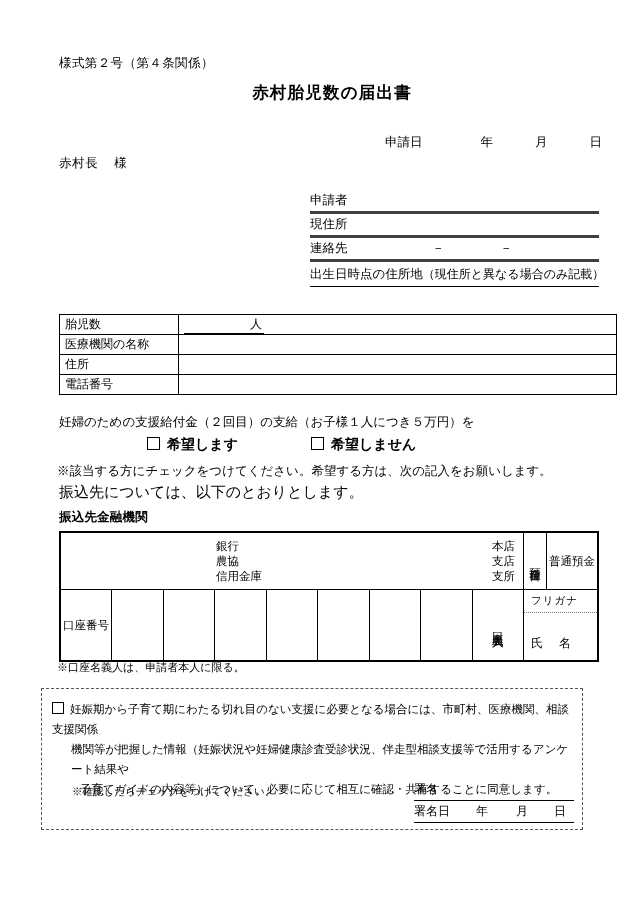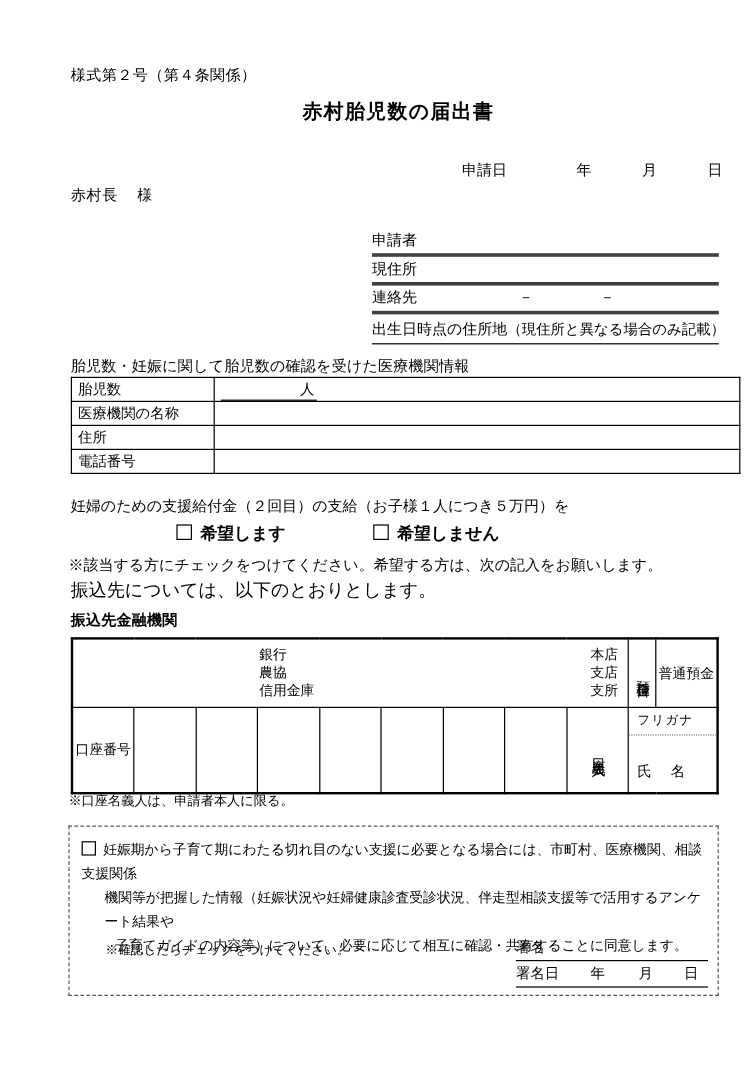--- a/index.html
+++ b/index.html
@@ -225,21 +225,21 @@
   .note3 {
     position: absolute;
     left: 40px; top: 660px;
     font-size: 11px;
     white-space: nowrap;
   }
 
   
   .consent-box {
     position: absolute;
-    left: 40px; top: 688px;
+    left: 24px; top: 688px;
     width: 542px;
     height: 142px;
     border: 1px dashed #555;
     box-sizing: border-box;
   }
   .consent-item {
     position: absolute;
     font-size: 11.5px;
     line-height: 20px;
   }
@@ -305,21 +305,20 @@
     <div class="ul-row">
       <span>連絡先</span>
       <span class="dash1">－</span>
       <span class="dash2">－</span>
     </div>
     <div class="ul-row-last">
       <span>出生日時点の住所地</span><span class="small">（現住所と異なる場合のみ記載）</span>
     </div>
   </div>
 
-  <div class="sec-label med-label">胎児数・妊娠に関して胎児数の確認を受けた医療機関情報</div>
 
   <table class="med-table">
     <tbody>
       <tr>
         <td class="k">胎児数</td>
         <td><span class="fetus-line">人</span></td>
       </tr>
       <tr>
         <td class="k">医療機関の名称</td>
         <td></td>

